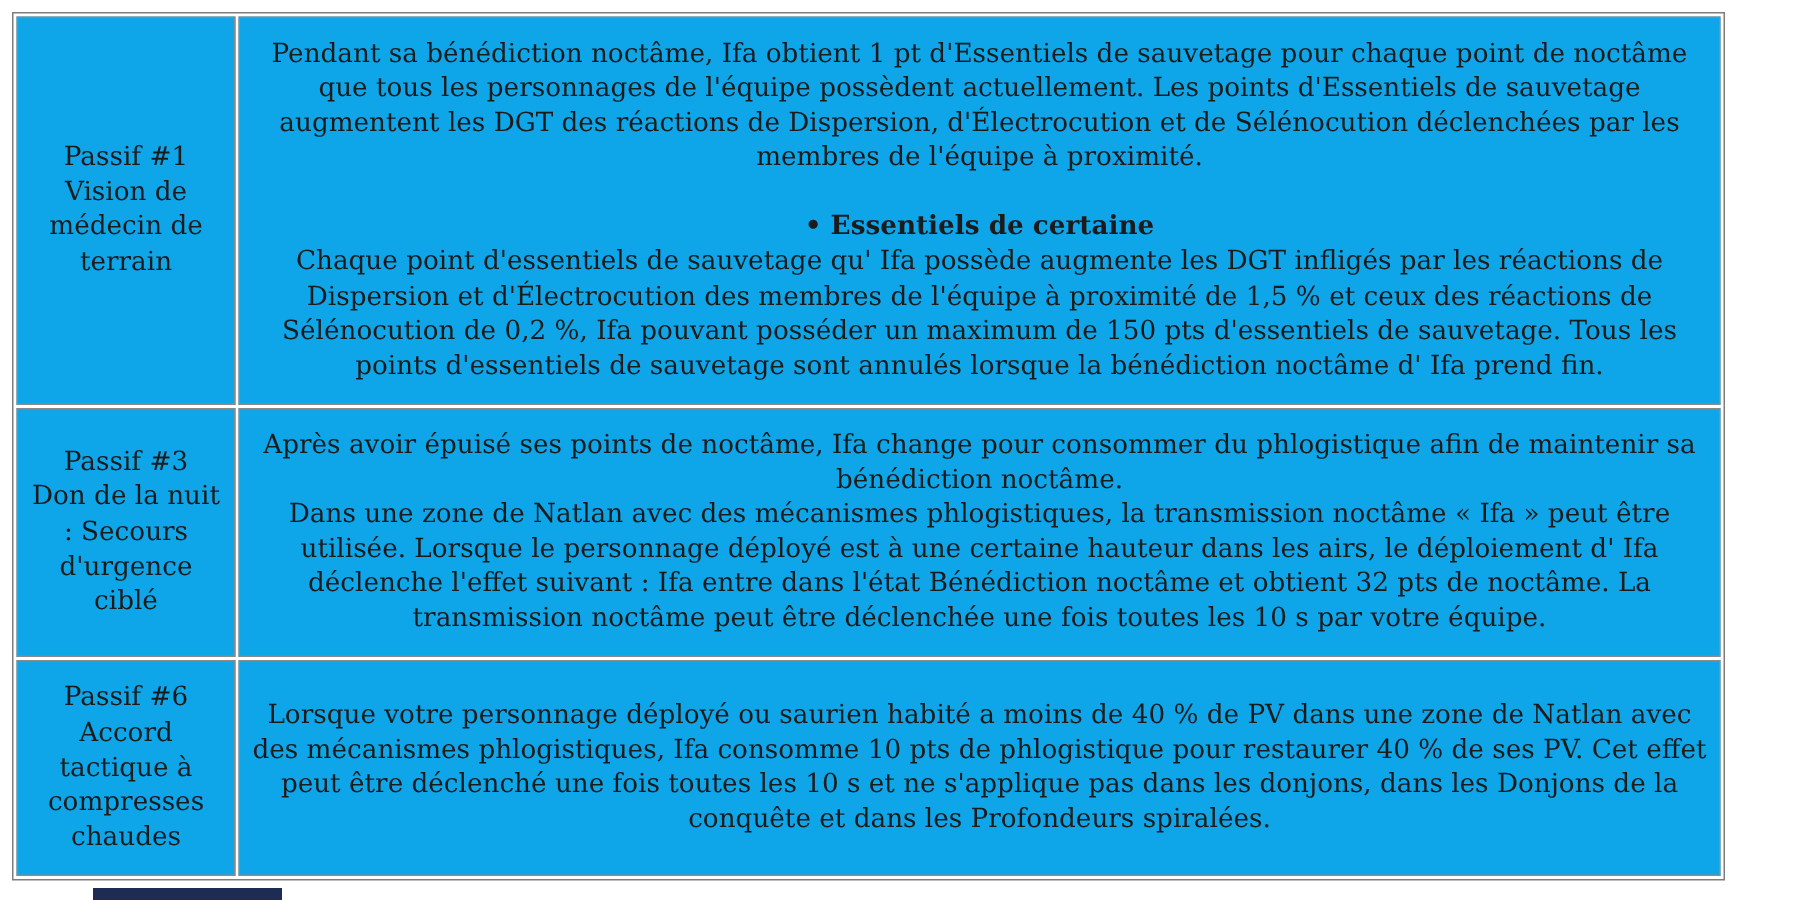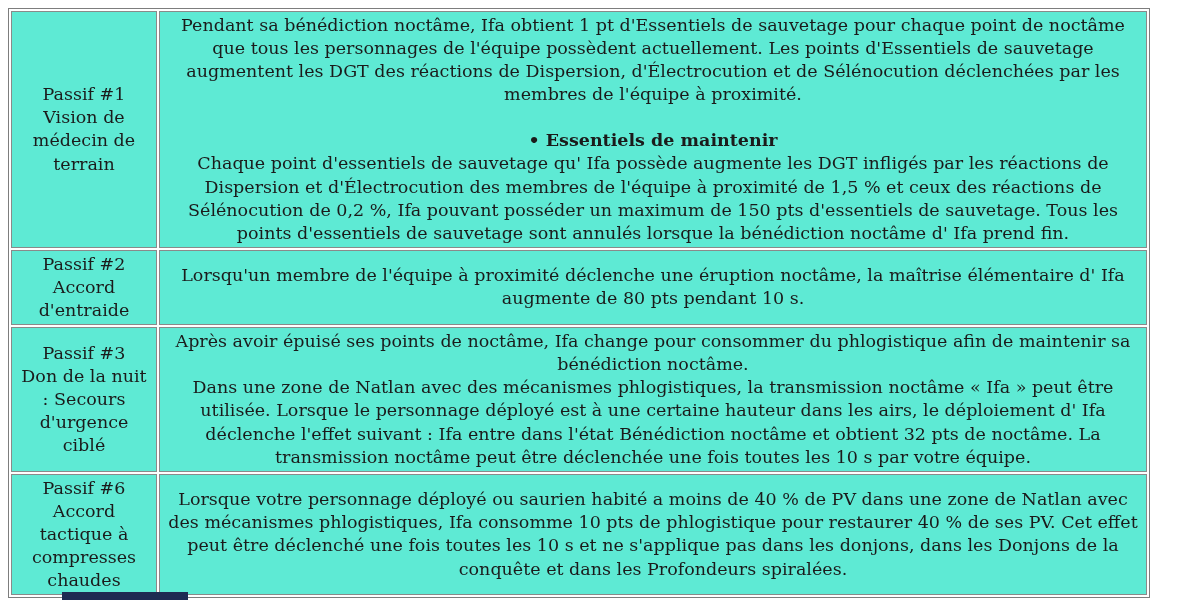--- a/index.html
+++ b/index.html
@@ -23,25 +23,25 @@
     top: 8px;
     width: 1142px;
     border-collapse: separate;
     border-spacing: 2px;
     border: 1px solid #7d7d7d;
     background: #ffffff;
     table-layout: fixed;
   }
   table.passives td {
     border: 1px solid #8a8a8a;
-    background: #5eead4;
+    background: #0ea5e9;
     vertical-align: middle;
     font-size: 17.5px;
     line-height: 1.32;
-    padding: 2px 6px;
+    padding: 13px 6px;
   }
   td.label-cell {
     width: 132px;
     text-align: center;
   }
   td.desc-cell {
     text-align: center;
   }
   .passive-name {
     font-weight: normal;
@@ -70,31 +70,22 @@
 
   <table class="passives">
     <tbody>
       <tr class="row-1">
         <td class="label-cell">
           <div>Passif #1</div>
           <div class="passive-name">Vision de médecin de terrain</div>
         </td>
         <td class="desc-cell">
           <div>Pendant sa bénédiction noctâme, Ifa obtient 1 pt d'Essentiels de sauvetage pour chaque point de noctâme que tous les personnages de l'équipe possèdent actuellement. Les points d'Essentiels de sauvetage augmentent les DGT des réactions de Dispersion, d'Électrocution et de Sélénocution déclenchées par les membres de l'équipe à proximité.</div>
-          <div class="bullet-heading">• Essentiels de maintenir</div>
+          <div class="bullet-heading">• Essentiels de certaine</div>
           <div>Chaque point d'essentiels de sauvetage qu' Ifa possède augmente les DGT infligés par les réactions de Dispersion et d'Électrocution des membres de l'équipe à proximité de 1,5 % et ceux des réactions de Sélénocution de 0,2 %, Ifa pouvant posséder un maximum de 150 pts d'essentiels de sauvetage. Tous les points d'essentiels de sauvetage sont annulés lorsque la bénédiction noctâme d' Ifa prend fin.</div>
-        </td>
-      </tr>
-      <tr class="row-2">
-        <td class="label-cell">
-          <div>Passif #2</div>
-          <div class="passive-name">Accord d'entraide</div>
-        </td>
-        <td class="desc-cell">
-          <div>Lorsqu'un membre de l'équipe à proximité déclenche une éruption noctâme, la maîtrise élémentaire d' Ifa augmente de 80 pts pendant 10 s.</div>
         </td>
       </tr>
       <tr class="row-3">
         <td class="label-cell">
           <div>Passif #3</div>
           <div class="passive-name">Don de la nuit : Secours d'urgence ciblé</div>
         </td>
         <td class="desc-cell">
           <div>Après avoir épuisé ses points de noctâme, Ifa change pour consommer du phlogistique afin de maintenir sa bénédiction noctâme.</div>
           <div>Dans une zone de Natlan avec des mécanismes phlogistiques, la transmission noctâme « Ifa » peut être utilisée. Lorsque le personnage déployé est à une certaine hauteur dans les airs, le déploiement d' Ifa déclenche l'effet suivant : Ifa entre dans l'état Bénédiction noctâme et obtient 32 pts de noctâme. La transmission noctâme peut être déclenchée une fois toutes les 10 s par votre équipe.</div>

